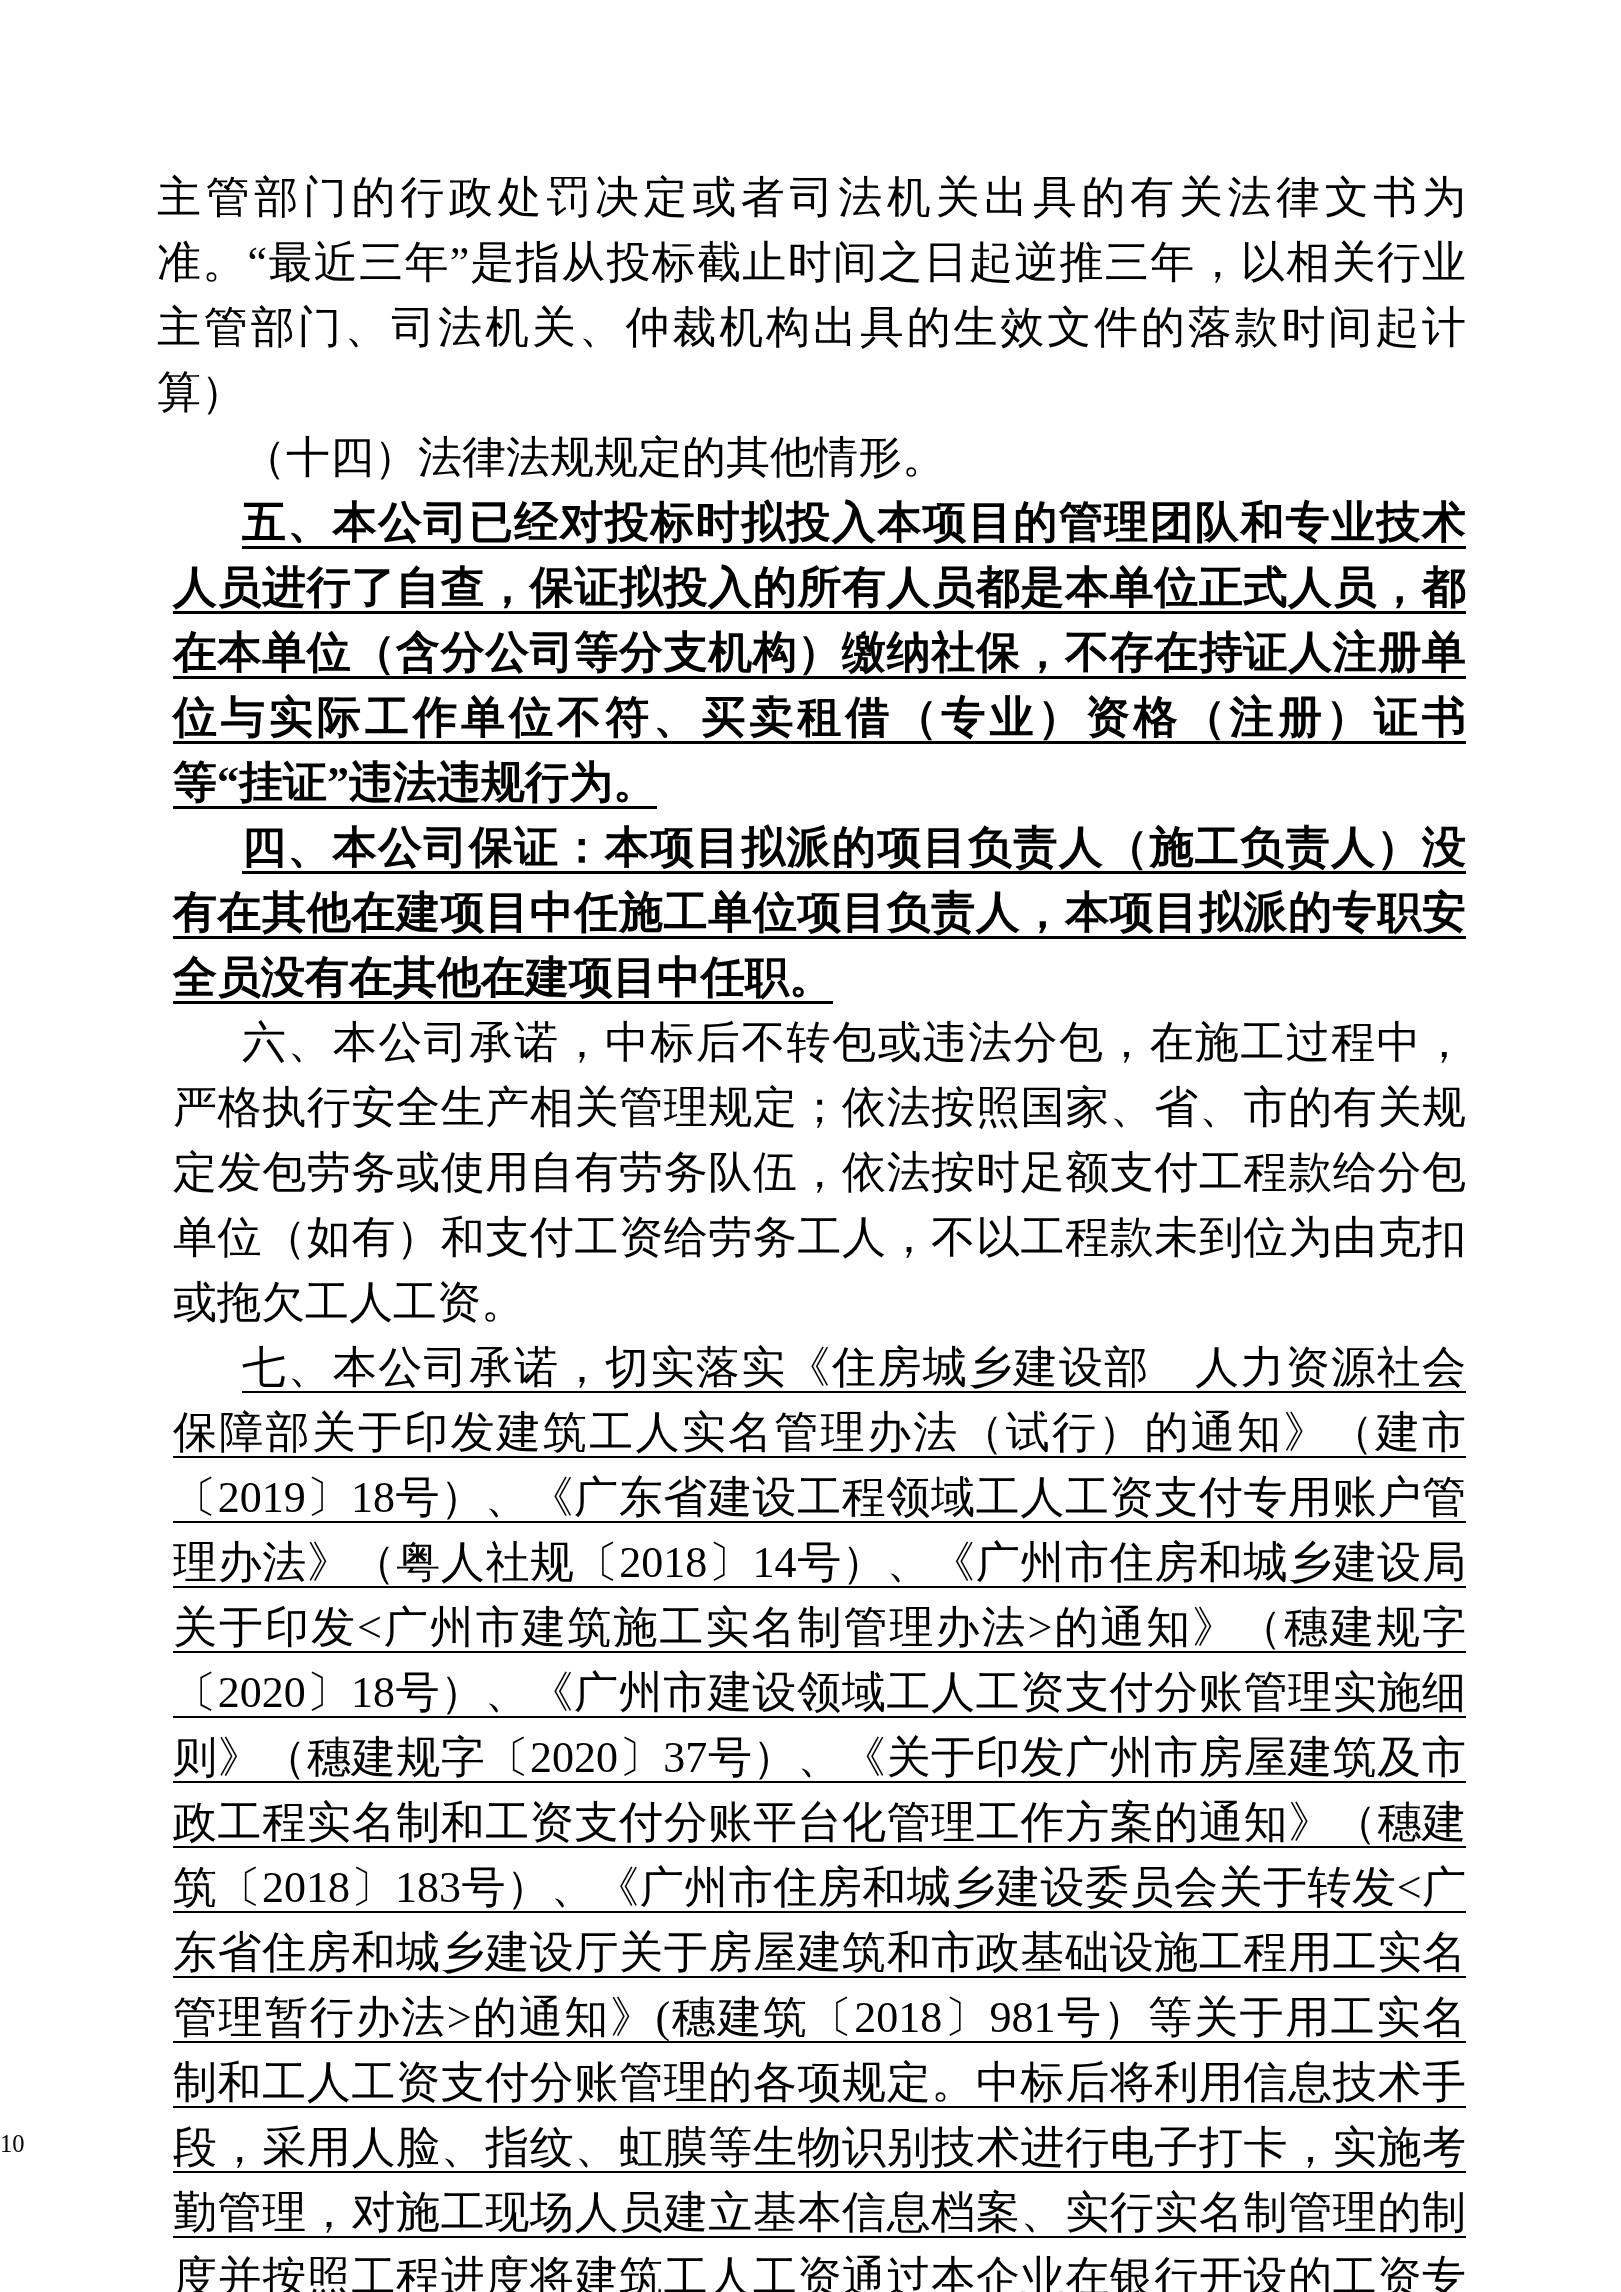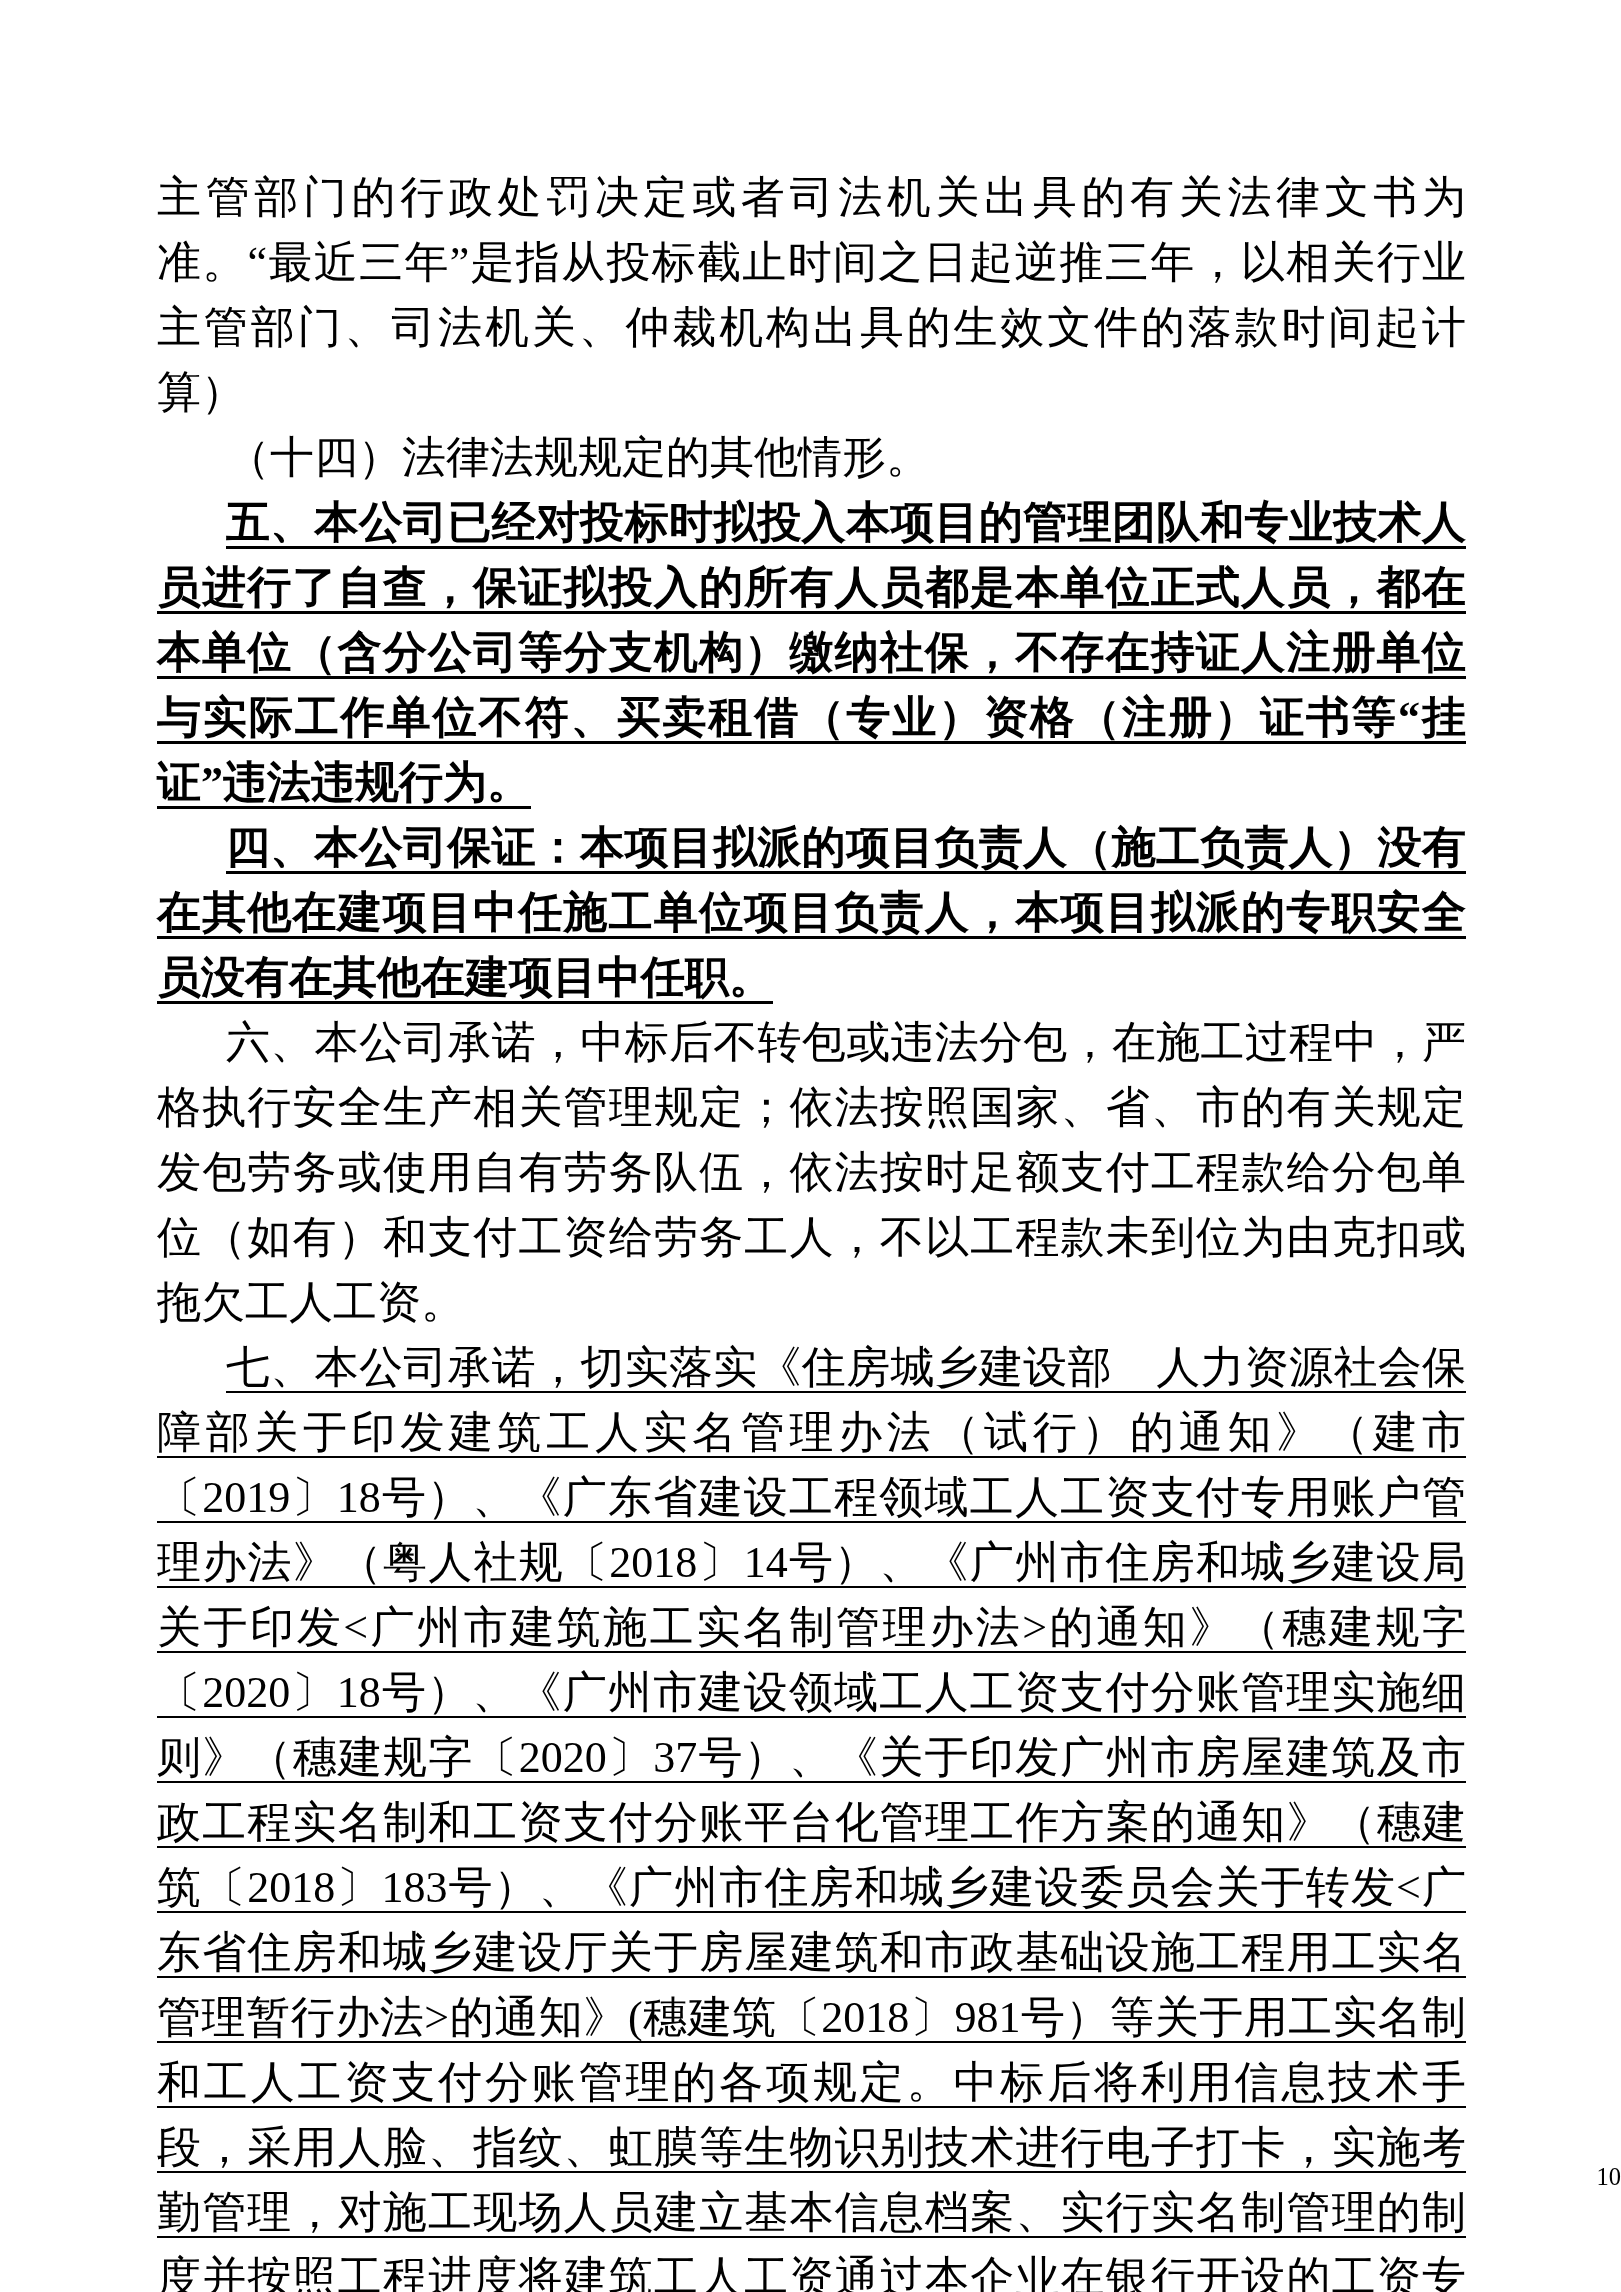--- a/index.html
+++ b/index.html
@@ -26,42 +26,42 @@
     text-align: justify;
     text-justify: inter-ideograph;
     letter-spacing: 0;
   }
   p.para {
     margin: 0;
     padding: 0;
   }
   p.indent {
     text-indent: 69px;
+    margin-left: 16px;
   }
   p.bold {
     font-weight: bold;
   }
   p.underline {
     text-decoration: underline;
     text-decoration-thickness: 2px;
     text-underline-offset: 8.8px;
     text-decoration-color: #000000;
   }
   p.bold.underline {
     text-decoration-thickness: 2.9px;
   }
   .page-number {
     position: absolute;
     top: 2129px;
     left: 0;
     width: 100%;
-    text-align: right;
+    text-align: left;
     font-size: 24.5px;
     line-height: 29px;
-    margin-top: 33px;
   }
 </style>
 </head>
 <body>
 
 <div class="page">
   <div class="content">
     <p class="para">主管部门的行政处罚决定或者司法机关出具的有关法律文书为准。“最近三年”是指从投标截止时间之日起逆推三年，以相关行业主管部门、司法机关、仲裁机构出具的生效文件的落款时间起计算）</p>
     <p class="para indent">（十四）法律法规规定的其他情形。</p>
     <p class="para indent bold underline">五、本公司已经对投标时拟投入本项目的管理团队和专业技术人员进行了自查，保证拟投入的所有人员都是本单位正式人员，都在本单位（含分公司等分支机构）缴纳社保，不存在持证人注册单位与实际工作单位不符、买卖租借（专业）资格（注册）证书等“挂证”违法违规行为。</p>

